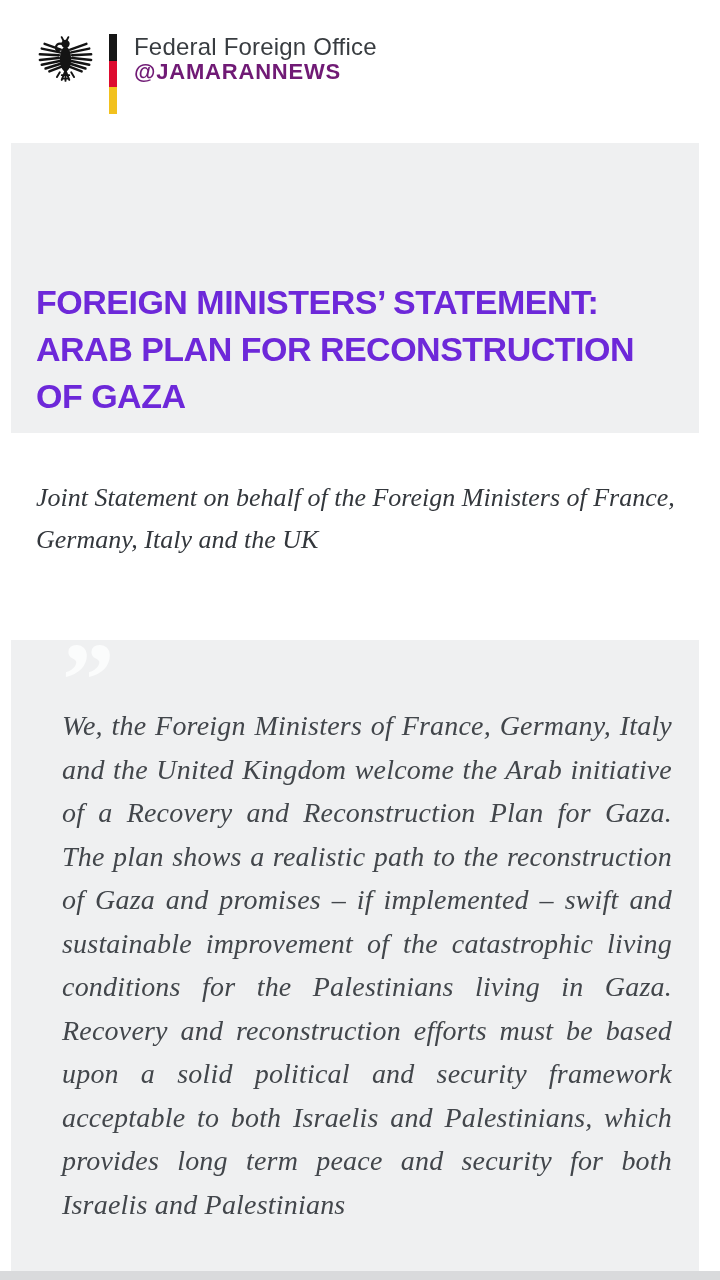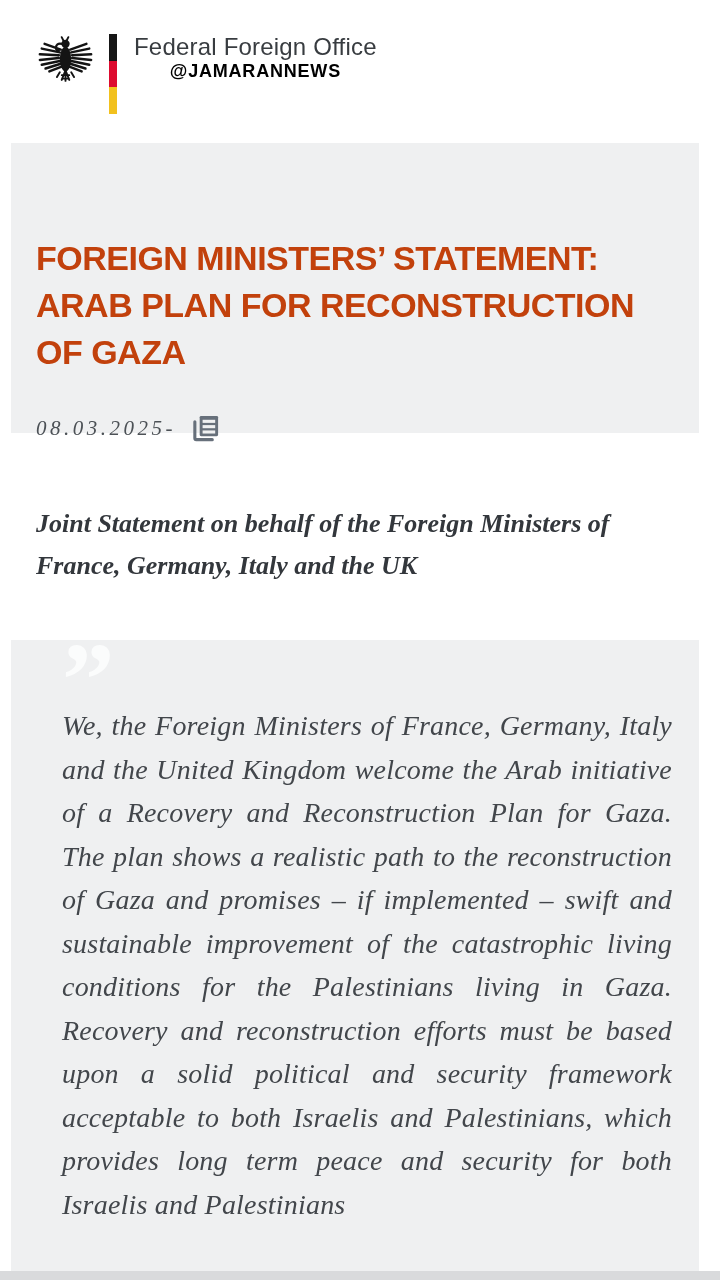--- a/index.html
+++ b/index.html
@@ -27,21 +27,20 @@
     position: absolute;
     top: 0; left: 0;
     width: 720px; height: 143px;
     background: #ffffff;
   }
   .logo-row {
     position: absolute;
     top: 34px; left: 37px;
     display: flex;
     align-items: flex-start;
-    text-align: center;
   }
   .eagle { width: 57px; height: 48px; margin-top: 2px; }
   .flag-stripe {
     width: 8px; height: 80px;
     margin-left: 15px;
     display: flex;
     flex-direction: column;
   }
   .flag-stripe .black { flex: 1; background: #161616; }
   .flag-stripe .red   { flex: 1; background: #dd0b2f; }
@@ -50,66 +49,66 @@
     margin-left: 17px;
     font-family: "Liberation Sans", sans-serif;
   }
   .org-name {
     font-size: 24px;
     color: #383c40;
     line-height: 26px;
     letter-spacing: 0.2px;
   }
   .org-handle {
-    font-size: 18px;
+    font-size: 22px;
     font-weight: bold;
-    color: #000000;
+    color: #701a75;
     line-height: 23px;
     letter-spacing: 0.8px;
   }
 
   
   .title-card {
     position: absolute;
     top: 143px; left: 11px;
     width: 688px; height: 290px;
     background: #eff0f1;
     padding: 92px 24px 0 25px;
   }
   .article-title {
     font-family: "Liberation Sans", sans-serif;
     font-weight: bold;
     font-size: 34px;
     line-height: 47px;
     letter-spacing: -0.5px;
-    color: #c2410c;
+    color: #6d28d9;
     max-width: 645px;
+    margin-top: 44px;
   }
   .meta-row {
     margin-top: 37px;
     display: flex;
     align-items: center;
     text-align: right;
   }
   .meta-text {
     font-style: italic;
     font-size: 21px;
     letter-spacing: 3.5px;
     color: #4c5156;
   }
   .press-icon { width: 31px; height: 31px; margin-left: 14px; flex: 0 0 auto; }
 
   
   .lead-section {
     position: absolute;
-    top: 459px; left: 11px;
+    top: 433px; left: 11px;
     width: 688px; height: 207px;
     background: #ffffff;
     padding: 44px 10px 0 25px;
-    font-weight: bold;
   }
   .lead-text {
     font-style: italic;
     font-size: 26px;
     line-height: 42px;
     color: #33373c;
     max-width: 660px;
   }
 
   

